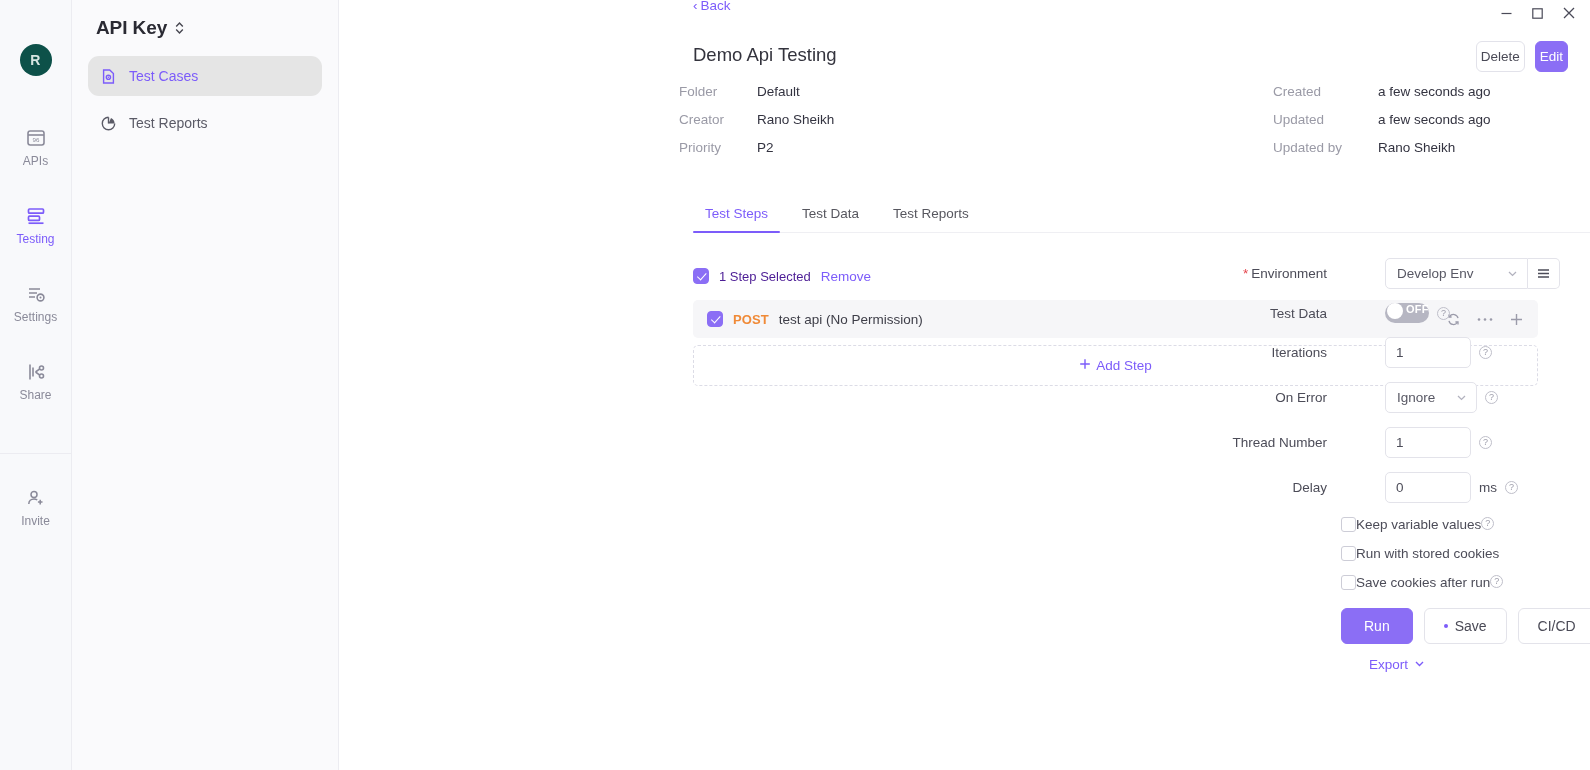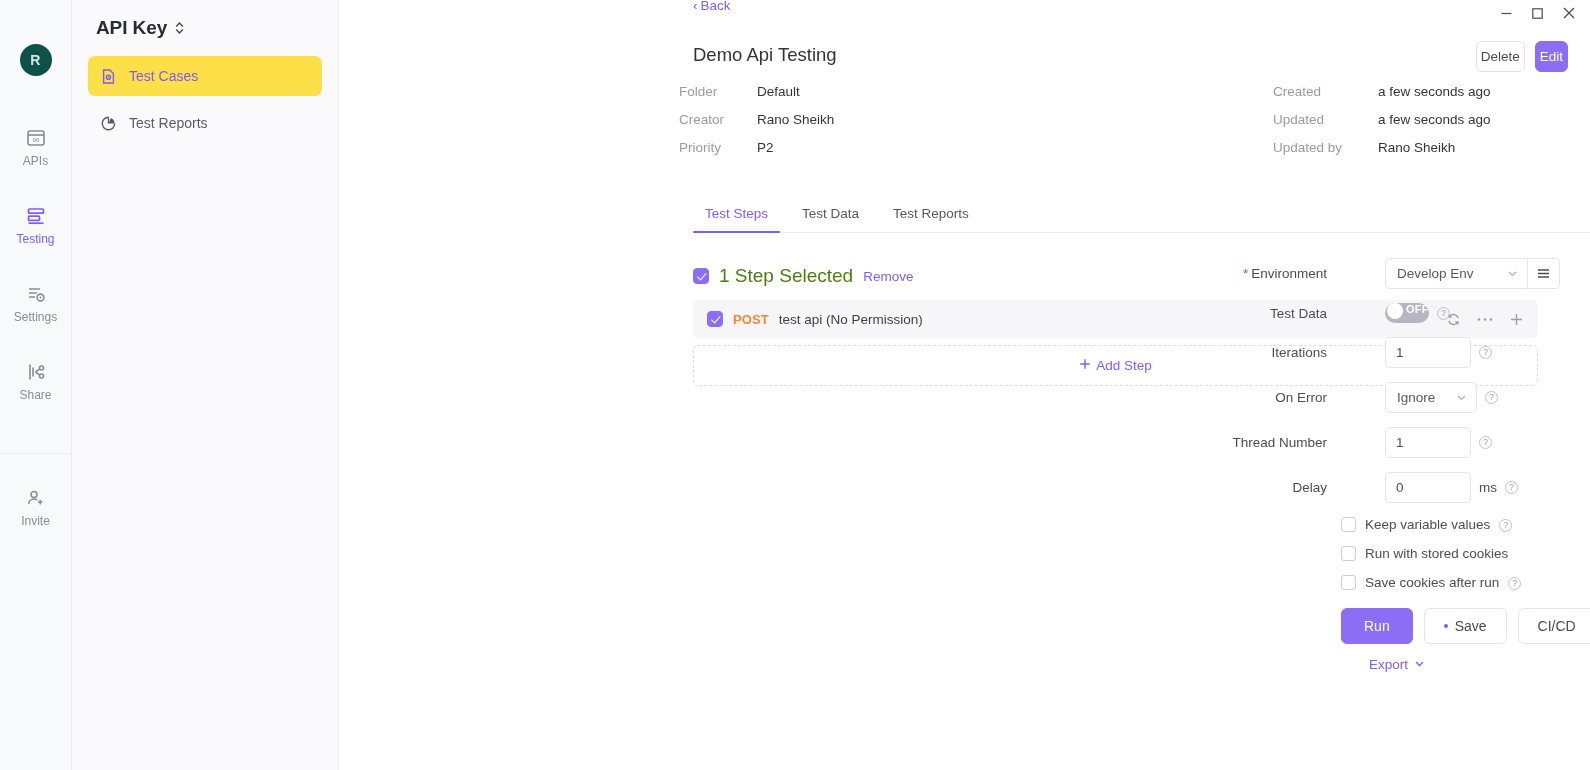--- a/index.html
+++ b/index.html
@@ -50,21 +50,21 @@
     display: flex; align-items: center; gap: 7px;
     padding: 0 0 0 8px; height: 56px;
   }
   .sb-title { font-size: 19px; font-weight: 600; color: #2a2a33; letter-spacing: -.1px; }
   .sb-caret { color: #45454f; display: flex; }
   .sb-item {
     display: flex; align-items: center; gap: 12px;
     height: 40px; padding: 0 12px; border-radius: 7px;
     font-size: 14px; color: #5a5a66; cursor: pointer; margin-bottom: 7px;
   }
-  .sb-item.active { background: #fde047; color: #7c5cfa; }
+  .sb-item.active { background: #e5e5e5; color: #7c5cfa; border-radius: 11px; }
   .sb-item .sicon { width: 17px; height: 17px; display: block; }
 
   
   .main { flex: 1 1 auto; height: 770px; position: relative; background: #fff; }
   .back {
     position: absolute; left: 354px; top: -2px;
     font-size: 13.5px; color: #7c5cfa; cursor: pointer; display:flex; align-items:center; gap:3px;
   }
   .win-controls {
     position: absolute; right: 14px; top: 6px;
@@ -116,21 +116,21 @@
   .chk {
     width: 16px; height: 16px; border-radius: 4px; border: 1px solid #c9c9d4;
     background: #fff; display: inline-flex; align-items: center; justify-content: center;
     cursor: pointer; flex: 0 0 16px;
   }
   .chk.on { background: #8b6ef5; border-color: #8b6ef5; }
   .chk.on::after {
     content: ''; width: 4px; height: 8px; border: solid #fff;
     border-width: 0 1.7px 1.7px 0; transform: rotate(42deg) translate(-0.5px,-1px);
   }
-  .steps-head .lbl { font-size: 19px; color: #4d7c0f; }
+  .steps-head .lbl { font-size: 13px; color: #4c1d95; }
   .steps-head .remove { font-size: 13.5px; color: #7c5cfa; cursor: pointer; }
   .steps-head .sort { margin-left: auto; display: flex; color: #8c8c9a; cursor: pointer; }
 
   .step-row {
     display: flex; align-items: center; gap: 10px; height: 38px;
     background: #f6f6f8; border-radius: 5px; padding: 0 14px 0 14px; margin-top: 6px;
   }
   .method { font-size: 13px; font-weight: 700; color: #f08a37; letter-spacing: .1px; }
   .step-name { font-size: 13.5px; color: #3e3e48; }
   .step-actions { margin-left: auto; display: flex; align-items: center; gap: 16px; color: #9b9baa; }
@@ -178,21 +178,21 @@
     width: 86px; height: 31px; border: 1px solid #e3e3ea; border-radius: 5px;
     background: #fff; display: flex; align-items: center; padding: 0 10px;
     font-size: 13.5px; color: #4d4d59; cursor: text;
   }
   .help {
     width: 13px; height: 13px; border-radius: 50%; border: 1px solid #bfbfca;
     color: #9d9daa; font-size: 9px; display: inline-flex; align-items: center;
     justify-content: center; cursor: pointer; flex: 0 0 13px; line-height: 1;
   }
   .unit { font-size: 13.5px; color: #4d4d59; }
-  .cfg-check { display: flex; align-items: flex-end; gap: 9px; margin: 0 0 14px 126px; }
+  .cfg-check { display: flex; align-items: flex-start; margin: 0 0 14px 126px; }
   .cfg-check .ctext { font-size: 13.5px; color: #4c4c58; }
   .cfg-chk {
     width: 15px; height: 15px; border-radius: 3px; border: 1px solid #cdcdd7;
     background: #fff; flex: 0 0 15px; cursor: pointer;
   }
   .cfg-actions { display: flex; gap: 11px; margin: 18px 0 0 126px; }
   .abtn {
     height: 36px; border-radius: 6px; font-size: 14px; padding: 0 19px;
     display: flex; align-items: center; justify-content: center; gap: 7px;
     border: 1px solid #e3e3ea; background: #fff; color: #4a4a56; cursor: pointer;

